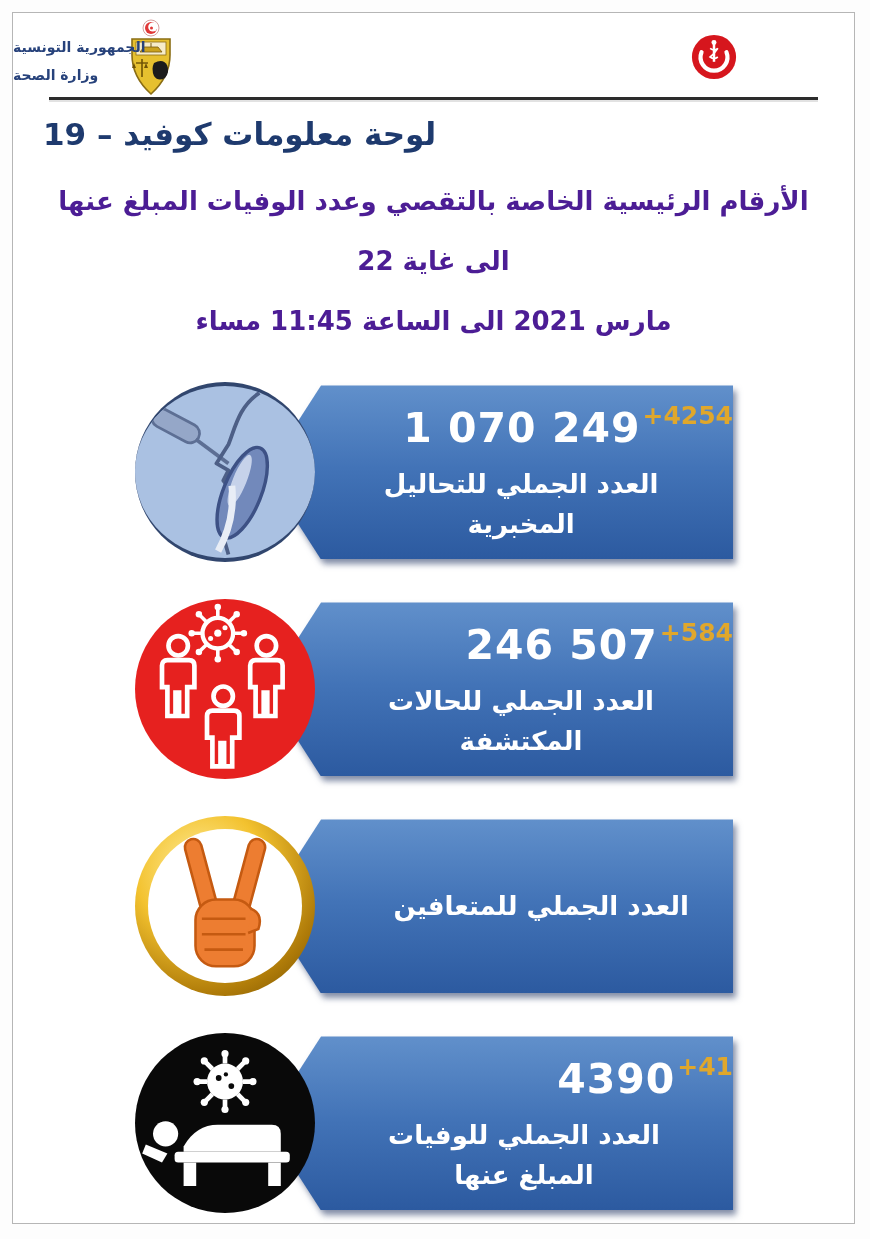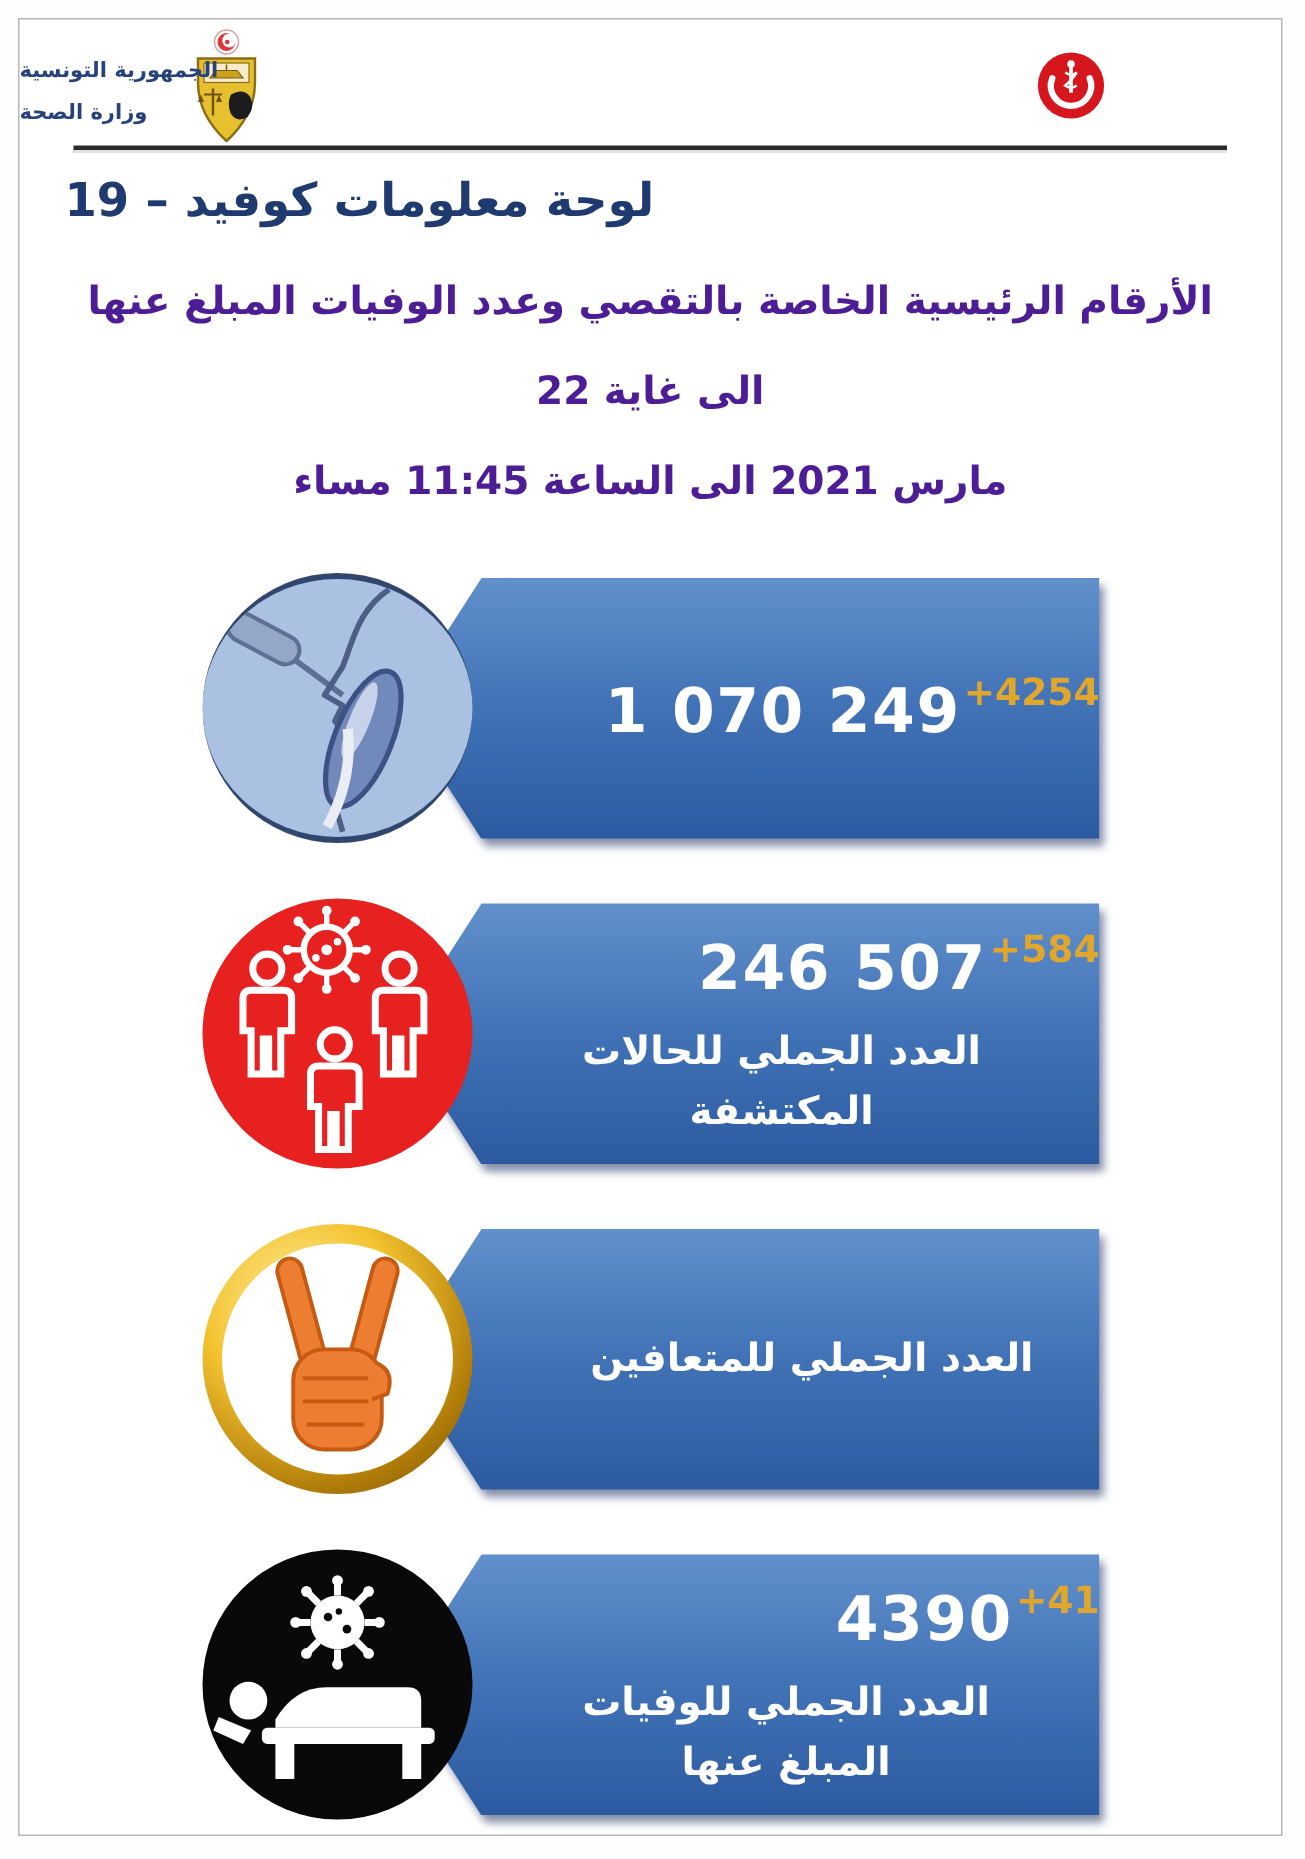--- a/index.html
+++ b/index.html
@@ -146,20 +146,21 @@
           <g transform="rotate(22 60 62)">
             <ellipse cx="60" cy="62" rx="11" ry="28" fill="#7289bb" stroke="#3d5185" stroke-width="2"></ellipse>
             <ellipse cx="56" cy="56" rx="4" ry="16" fill="#c6d2ea"></ellipse>
           </g>
           <path d="M46,96 q10,-18 8,-38" fill="none" stroke="#e8edf6" stroke-width="4"></path>
         </svg>
       </div>
       <div class="banner-wrap">
         <div class="banner">
           <div class="num-line"><span>1 070 249</span><span class="delta">+4254</span></div>
+          <div class="stat-label" dir="rtl">العدد الجملي للتحاليل المخبرية</div>
         </div>
       </div>
     </div>
 
     <div class="stat-row">
       <div class="circle c-red">
         <svg viewBox="0 0 100 100">
           <g stroke="#ffffff" stroke-width="2.6" fill="none">
 
             <g transform="translate(13,20)">

